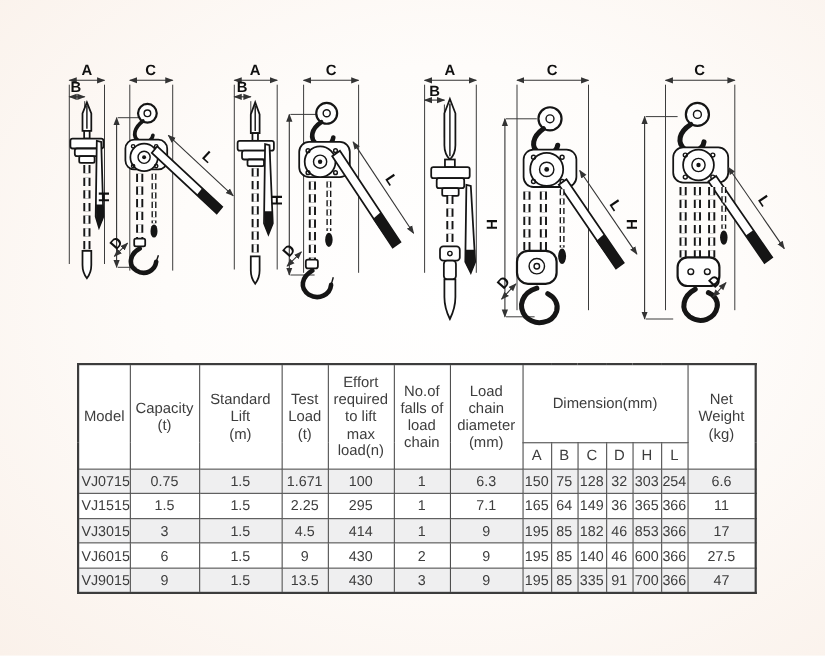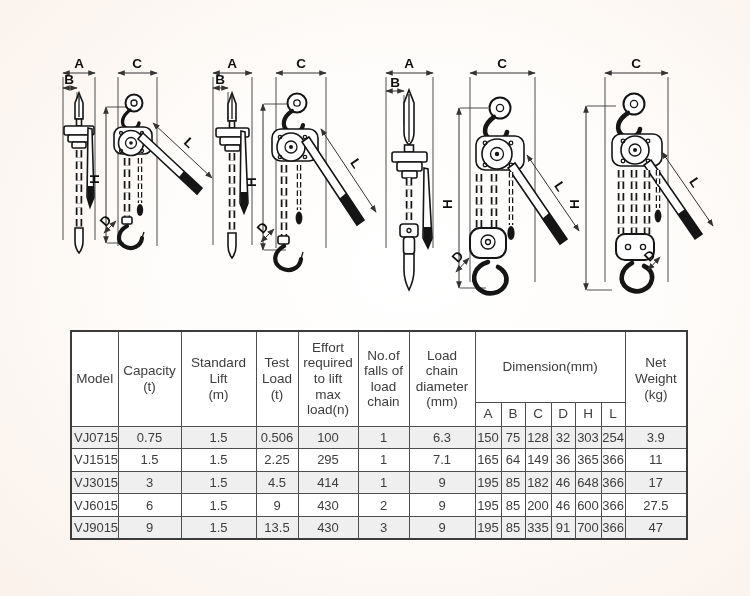--- a/index.html
+++ b/index.html
@@ -393,31 +393,31 @@
         <th>D</th>
         <th>H</th>
         <th>L</th>
       </tr>
   </thead>
   <tbody id="spec-body">
       <tr class="alt">
         <td>VJ0715</td>
         <td>0.75</td>
         <td>1.5</td>
-        <td>0.506</td>
+        <td>1.671</td>
         <td>100</td>
         <td>1</td>
         <td>6.3</td>
         <td>150</td>
         <td>75</td>
         <td>128</td>
         <td>32</td>
         <td>303</td>
         <td>254</td>
-        <td>3.9</td>
+        <td>6.6</td>
       </tr>
       <tr>
         <td>VJ1515</td>
         <td>1.5</td>
         <td>1.5</td>
         <td>2.25</td>
         <td>295</td>
         <td>1</td>
         <td>7.1</td>
         <td>165</td>
@@ -433,35 +433,35 @@
         <td>3</td>
         <td>1.5</td>
         <td>4.5</td>
         <td>414</td>
         <td>1</td>
         <td>9</td>
         <td>195</td>
         <td>85</td>
         <td>182</td>
         <td>46</td>
-        <td>648</td>
+        <td>853</td>
         <td>366</td>
         <td>17</td>
       </tr>
       <tr>
         <td>VJ6015</td>
         <td>6</td>
         <td>1.5</td>
         <td>9</td>
         <td>430</td>
         <td>2</td>
         <td>9</td>
         <td>195</td>
         <td>85</td>
-        <td>200</td>
+        <td>140</td>
         <td>46</td>
         <td>600</td>
         <td>366</td>
         <td>27.5</td>
       </tr>
       <tr class="alt">
         <td>VJ9015</td>
         <td>9</td>
         <td>1.5</td>
         <td>13.5</td>

